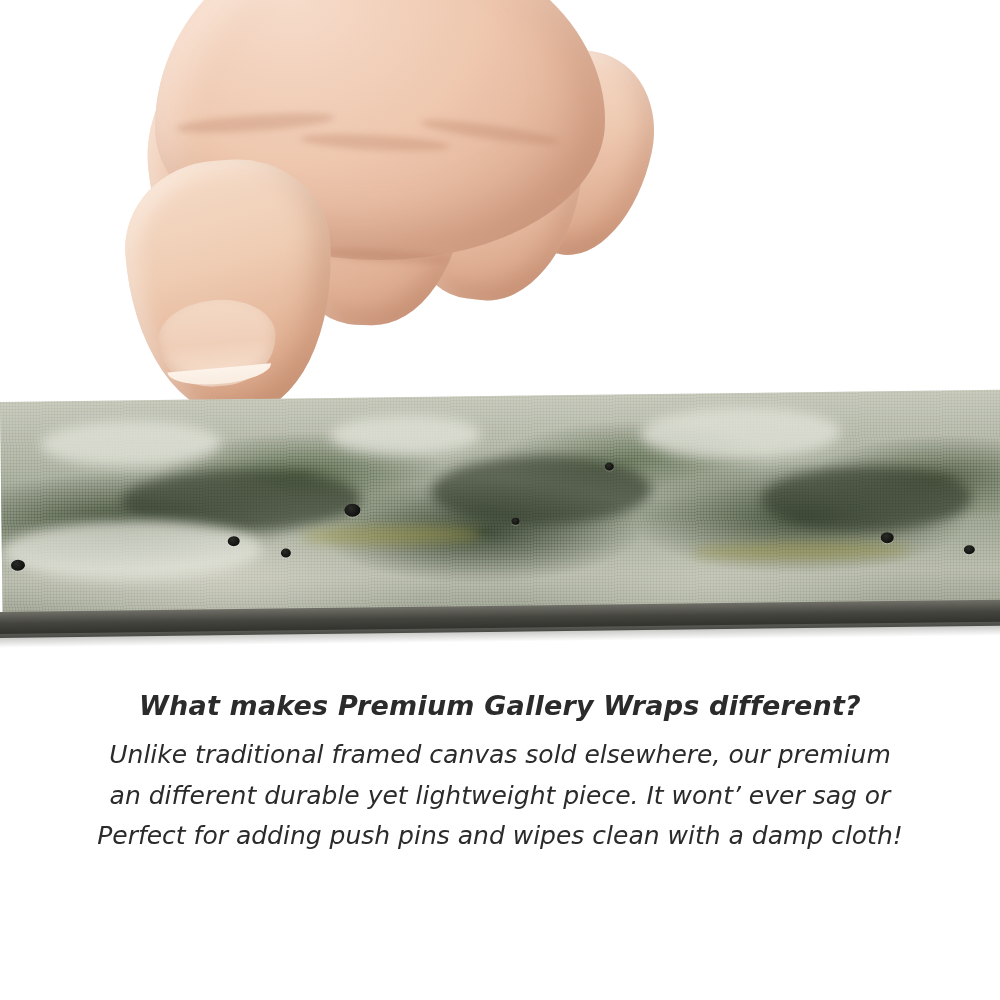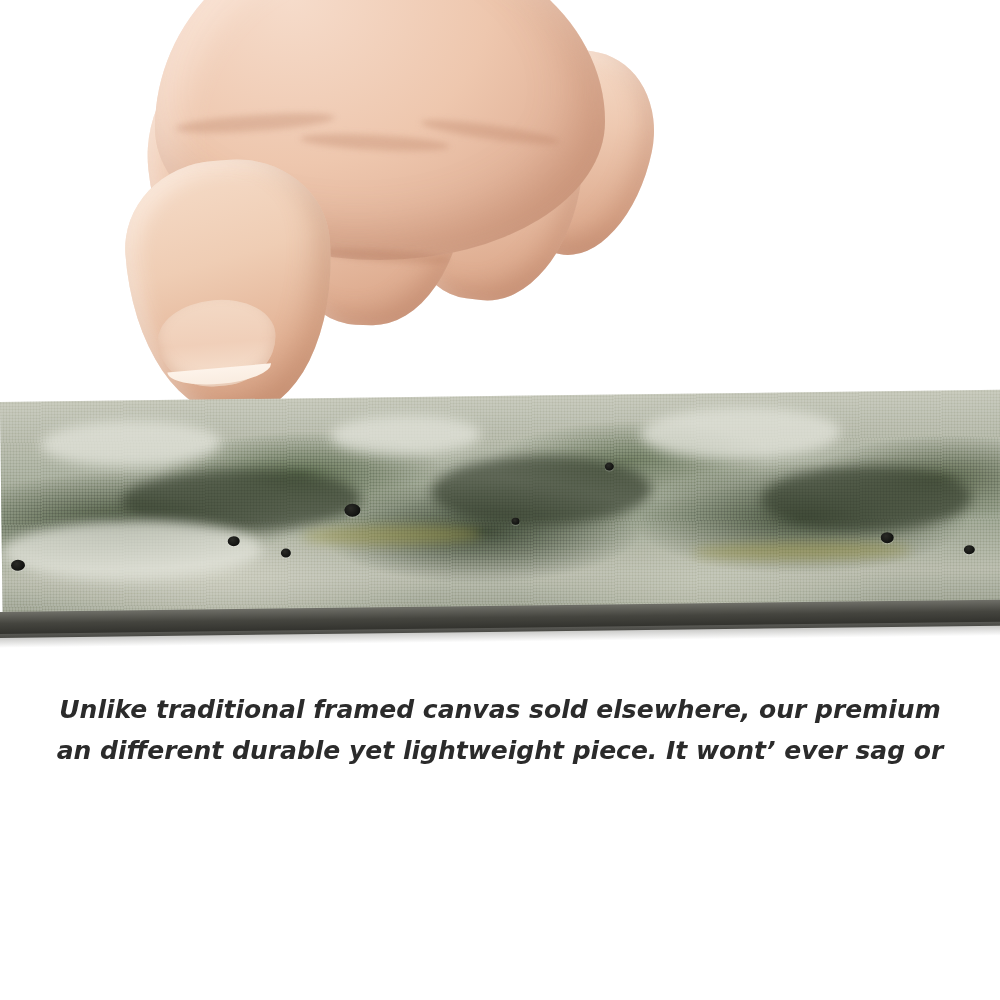--- a/index.html
+++ b/index.html
@@ -183,21 +183,21 @@
     font-style: italic;
   }
   .caption-heading {
     font-size: 27px;
     font-weight: 700;
     letter-spacing: 0.2px;
     margin-bottom: 14px;
   }
   .caption-body-line {
     font-size: 25px;
-    font-weight: 700;
+    font-weight: 400;
     line-height: 1.62;
   }
 </style>
 </head>
 <body>
 
 <div class="canvas-wrap">
 
   <div class="photo">
 
@@ -235,17 +235,19 @@
       <div class="hole" style="left:962px; top:155px; width:11px; height:9px;"></div>
       <div class="hole" style="left:604px; top:68px;  width:9px;  height:8px;"></div>
       <div class="hole" style="left:510px; top:122px; width:8px;  height:7px;"></div>
     </div>
 
     <div class="strip-bottom-edge"></div>
     <div class="strip-bottom-shadow"></div>
   </div>
 
   <div class="caption">
+    <div class="caption-heading">What makes Premium Gallery Wraps different?</div>
     <div class="caption-body-line">Unlike traditional framed canvas sold elsewhere, our premium</div>
     <div class="caption-body-line">an different durable yet lightweight piece. It wont’ ever sag or</div>
+    <div class="caption-body-line">Perfect for adding push pins and wipes clean with a damp cloth!</div>
   </div>
 
 </div>
 
 </body></html>

